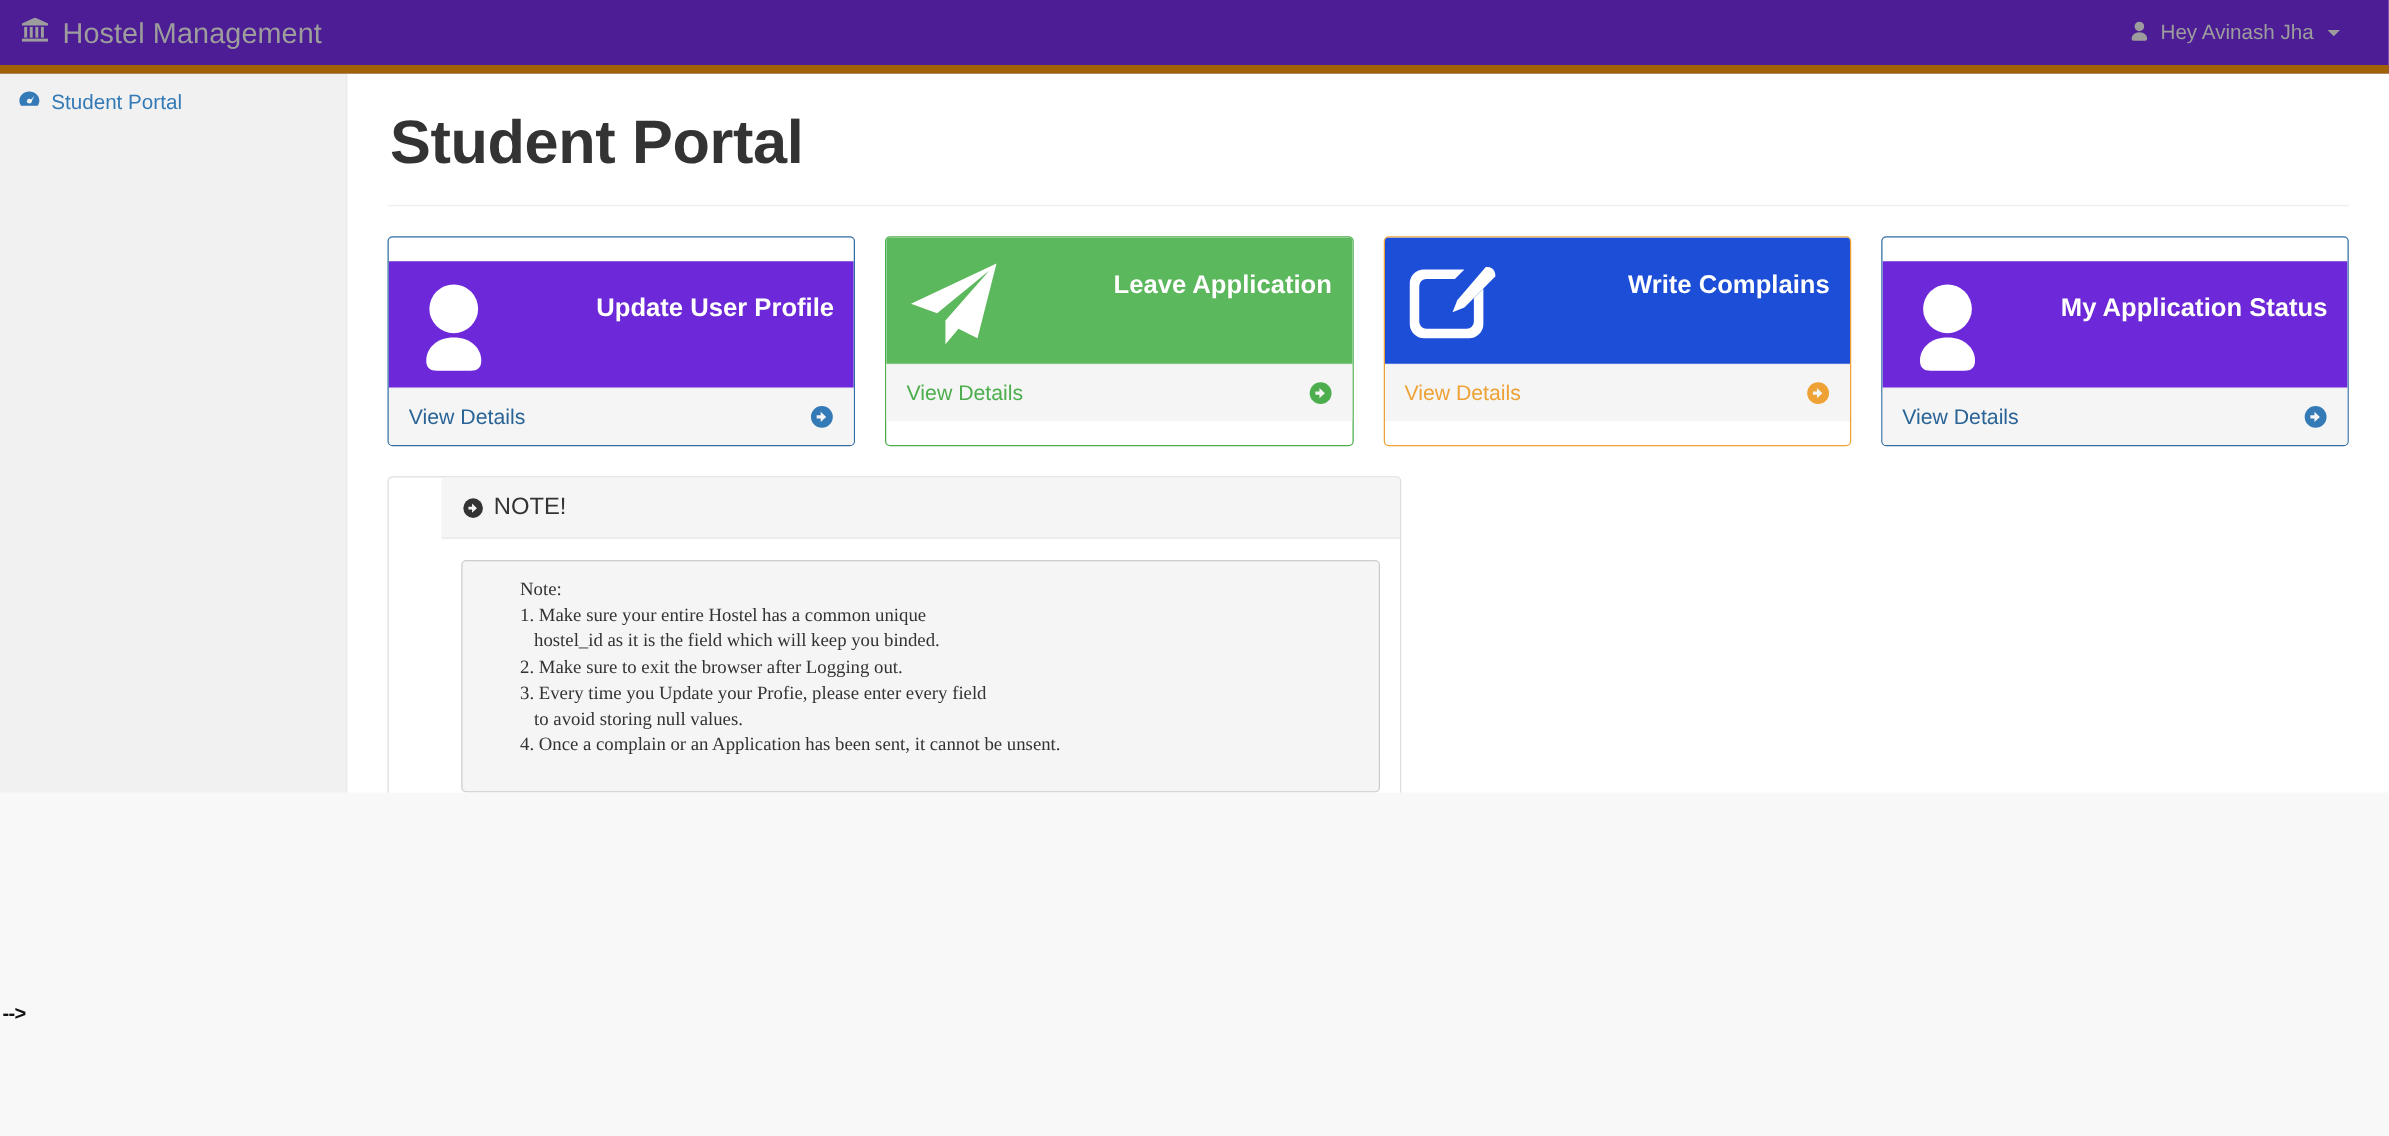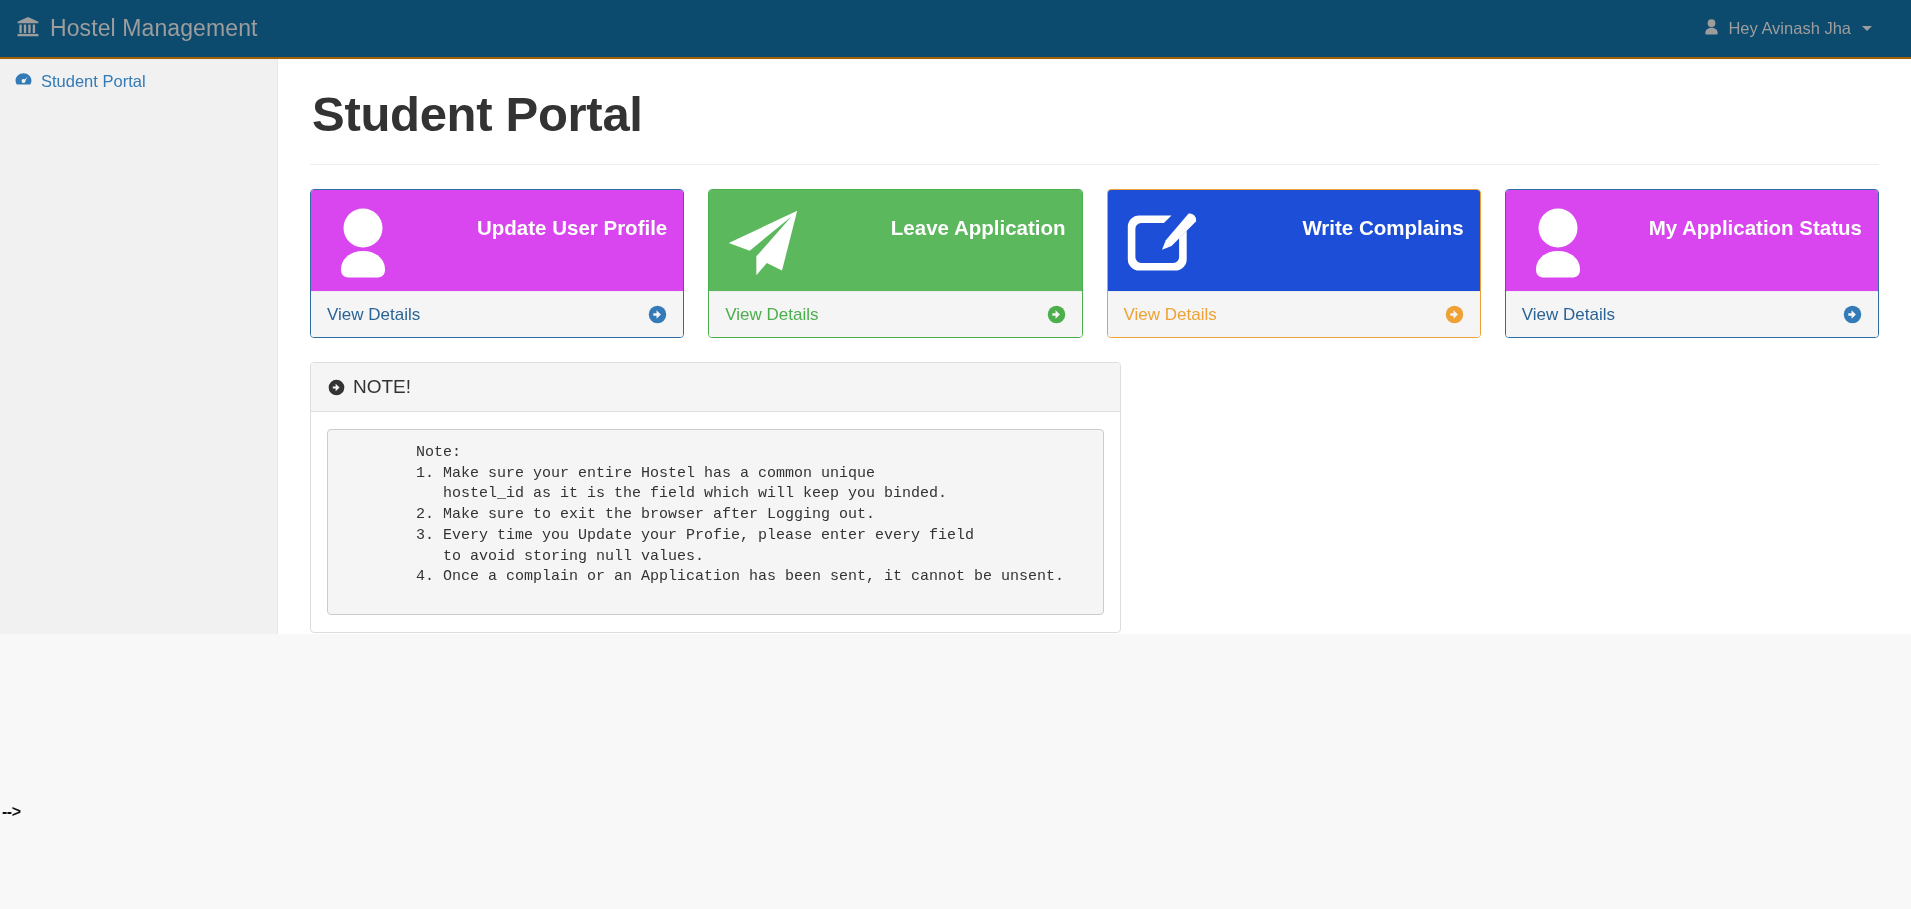--- a/index.html
+++ b/index.html
@@ -9,22 +9,22 @@
     width: 1911px; height: 909px;
     background: #f8f8f8;
     font-family: "Liberation Sans", sans-serif;
     overflow: hidden;
   }
 
   
   .navbar {
     position: absolute; top: 0; left: 0;
     width: 1911px; height: 59px;
-    background: #0c4a6e;
-    border-bottom: 2px solid #a16207;
+    background: #4c1d95;
+    border-bottom: 7px solid #a16207;
     display: flex; align-items: center;
     justify-content: space-between;
   }
   .brand {
     display: flex; align-items: center; gap: 11px;
     padding-left: 17px;
     color: #9d9d9d;
     font-size: 23px;
     line-height: 1;
     letter-spacing: .1px;
@@ -140,21 +140,21 @@
     border-top: 1px solid rgba(0,0,0,0.03);
   }
   .footer-arrow {
     width: 19px; height: 19px;
     display: inline-flex;
     align-items: center; justify-content: center;
   }
 
   
   .panel-blue   { border-color: #2e6da4; }
-  .panel-blue   .panel-body { background: #d946ef; }
+  .panel-blue   .panel-body { background: #6d28d9; margin-top: 19px; }
   .panel-blue   .panel-footer,
   .panel-blue   .panel-footer a { color: #2a6496; }
   .panel-blue   .footer-arrow svg { fill: #337ab7; }
 
   .panel-green  { border-color: #4cae4c; }
   .panel-green  .panel-body { background: #5cb85c; }
   .panel-green  .panel-footer { color: #4cae4c; }
   .panel-green  .footer-arrow svg { fill: #4cae4c; }
 
   .panel-orange { border-color: #eea236; }
@@ -162,39 +162,40 @@
   .panel-orange .panel-footer { color: #eea236; }
   .panel-orange .footer-arrow svg { fill: #eea236; }
 
   
   .note-panel {
     width: 811px;
     margin-top: 24px;
     border: 1px solid #dddddd;
     border-radius: 4px;
     background: #ffffff;
+    padding-left: 42px;
   }
   .note-head {
     background: #f5f5f5;
     border-bottom: 1px solid #dddddd;
     border-radius: 3px 3px 0 0;
     padding: 13px 17px;
     font-size: 19px;
     color: #333333;
     display: flex; align-items: center; gap: 8px;
   }
   .note-head-icon { display: inline-flex; align-items: center; }
   .note-body { padding: 17px 16px; }
   .note-pre {
     margin: 0;
     background: #f5f5f5;
     border: 1px solid #cccccc;
     border-radius: 4px;
     padding: 13px 16px 26px 16px;
-    font-family: Liberation Mono, monospace;
+    font-family: Liberation Serif, serif;
     font-size: 15px;
     line-height: 20.7px;
     color: #333333;
     white-space: pre;
     overflow: hidden;
   }
 
   
   .stray-text {
     position: absolute;

